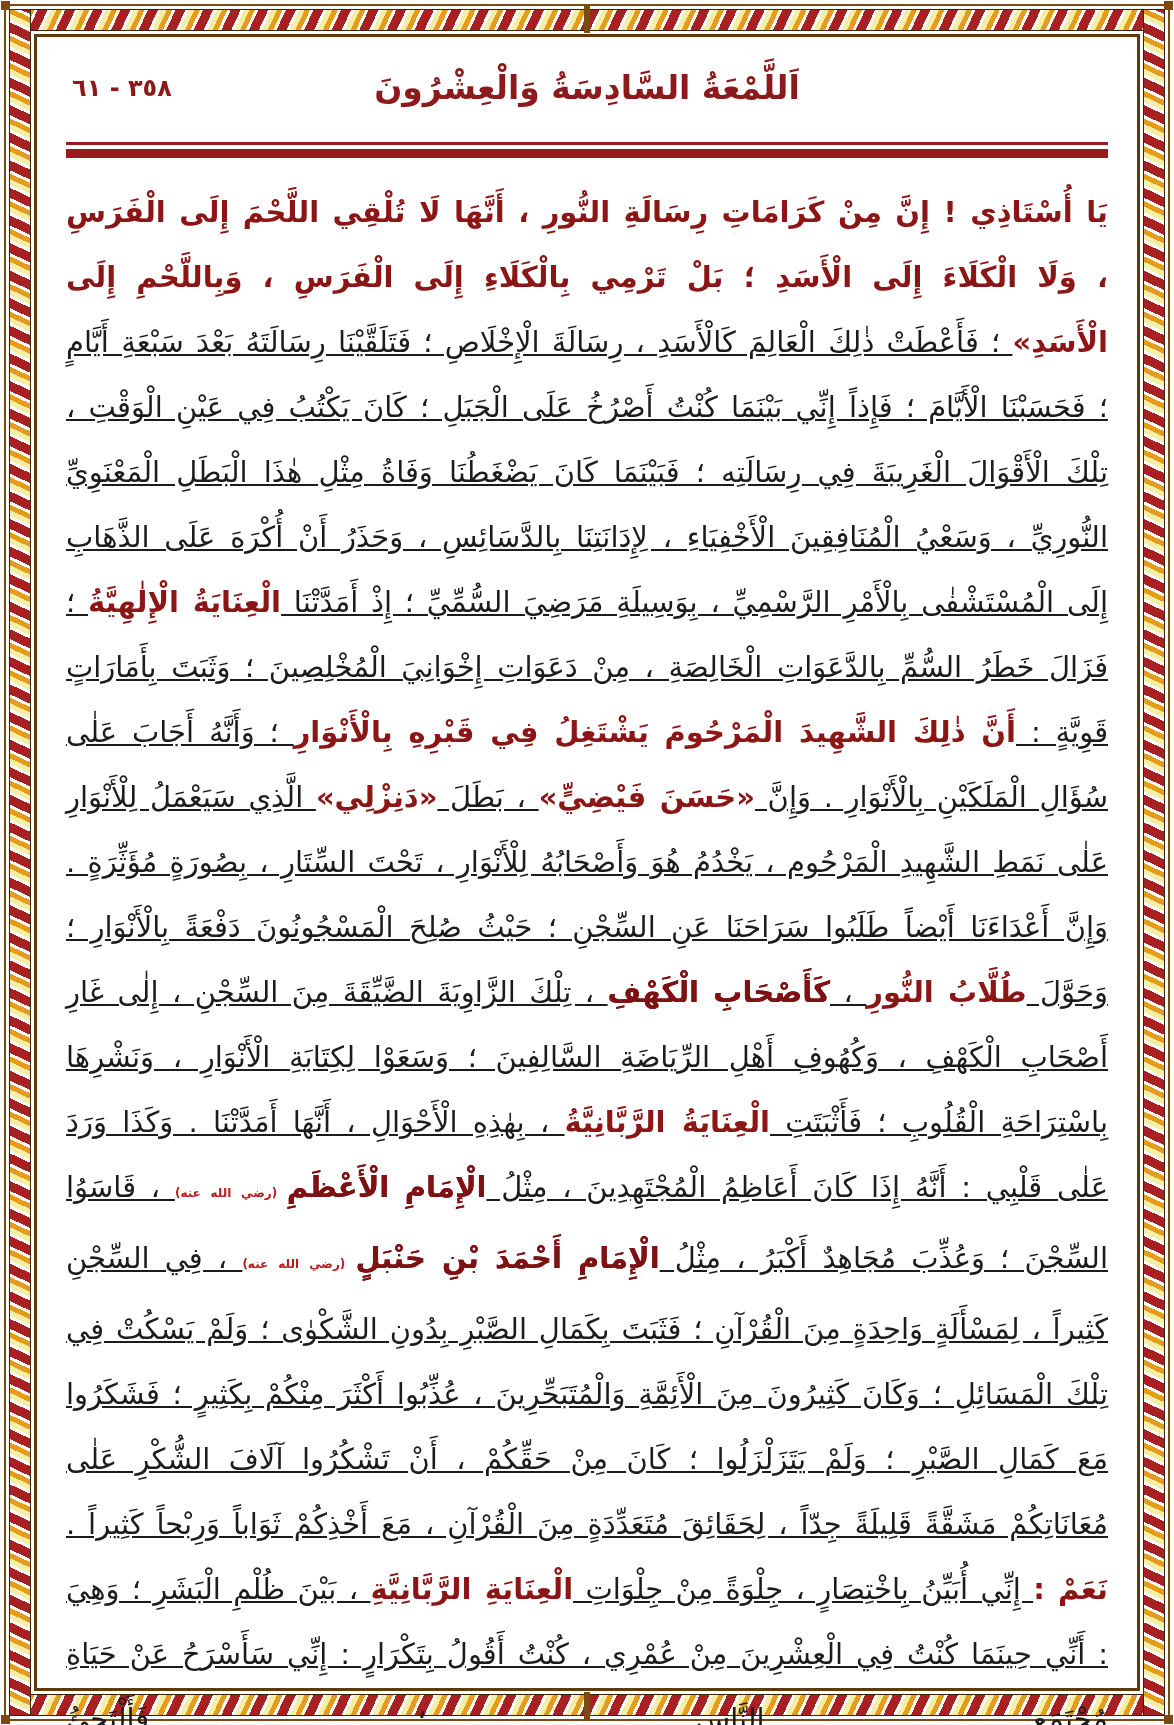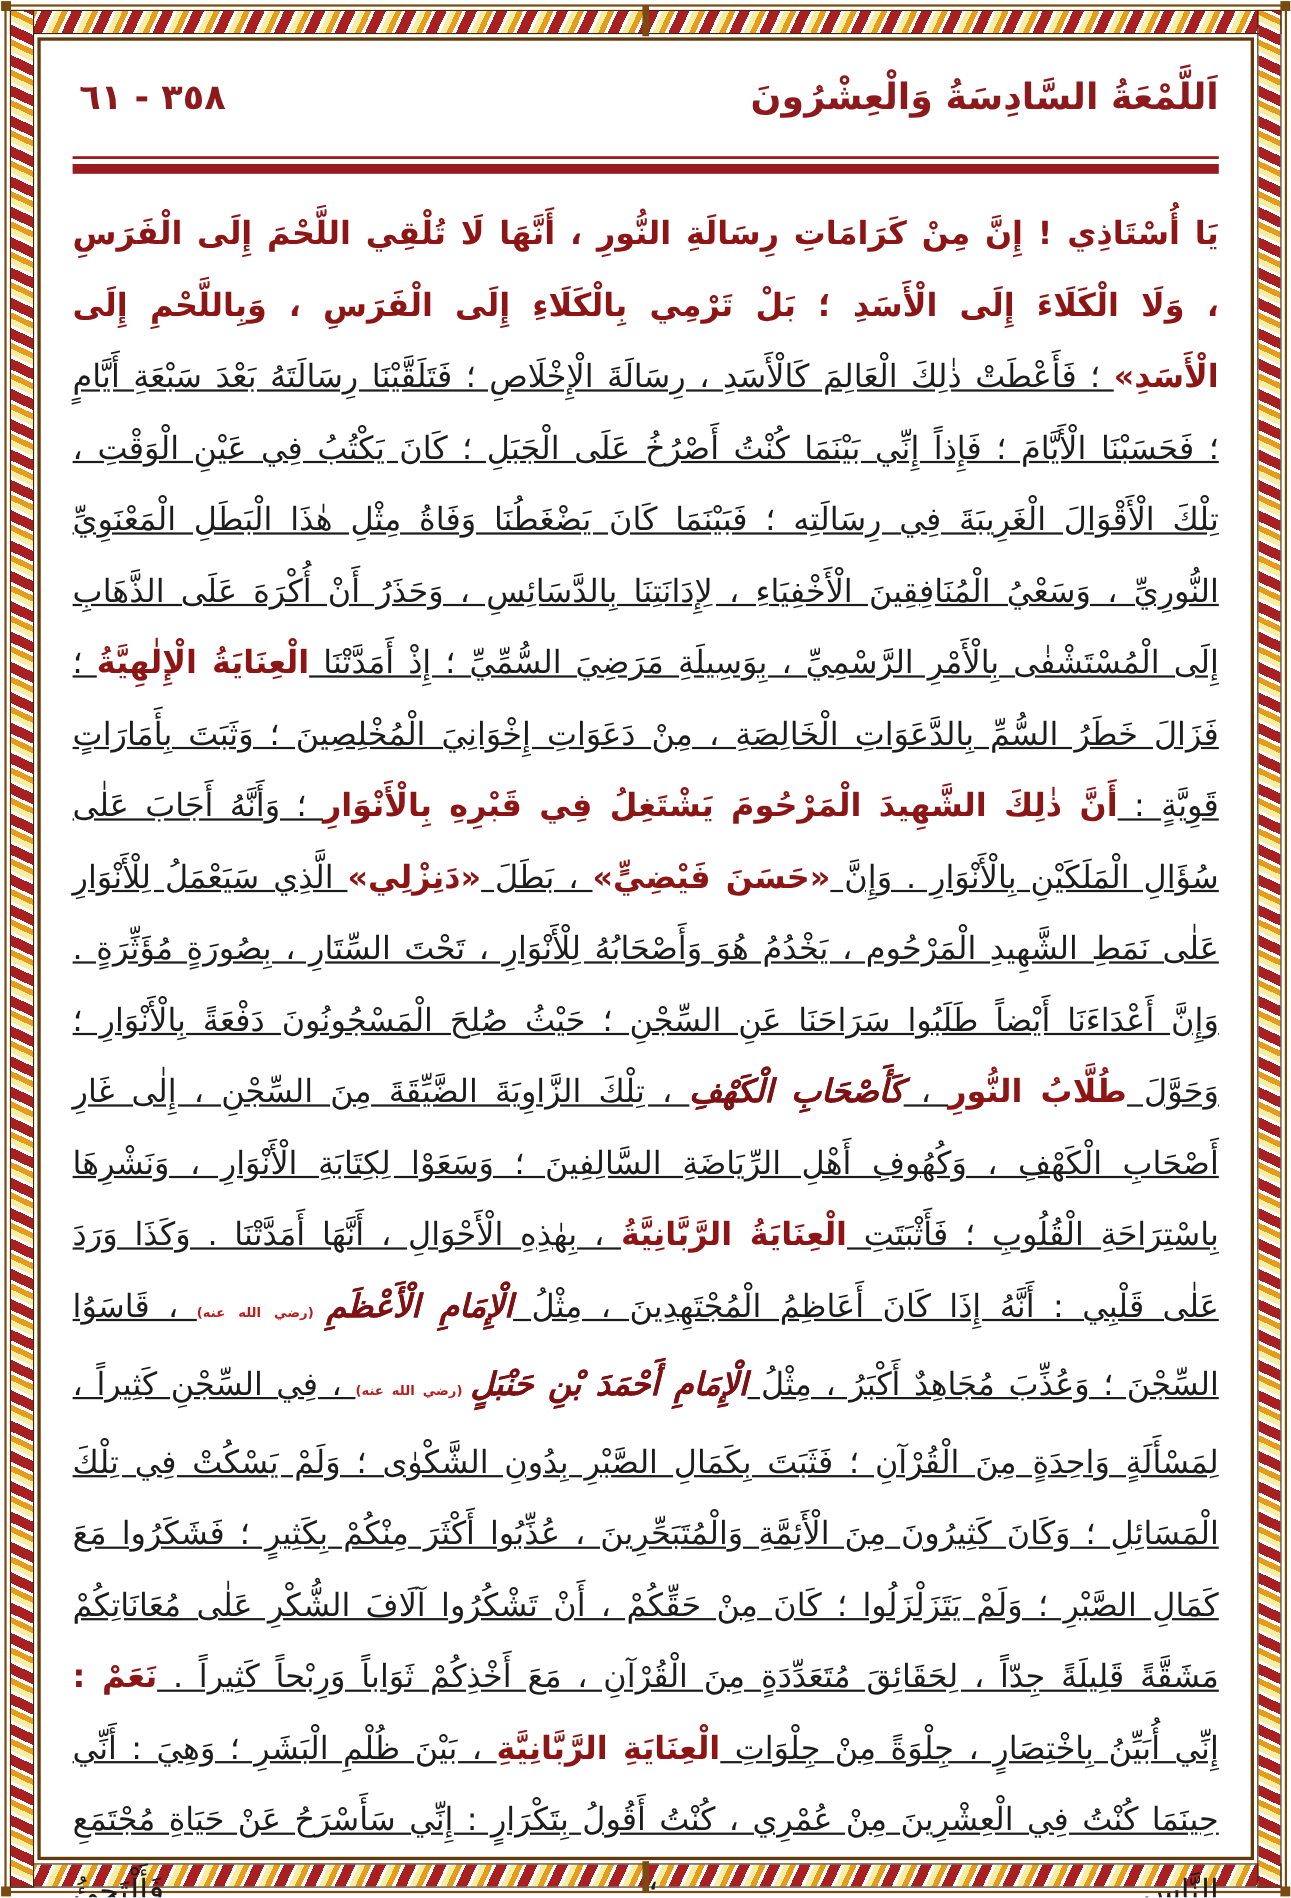--- a/index.html
+++ b/index.html
@@ -25,40 +25,40 @@
   .tick{position:absolute;background:#7A4A10;}
   .tick-top{top:5px;left:50%;width:6px;height:28px;transform:translateX(-50%);}
   .tick-bottom{bottom:5px;left:50%;width:6px;height:28px;transform:translateX(-50%);}
   .corner{position:absolute;width:9px;height:9px;background:#7A4A10;}
   .corner-tl{top:1px;left:1px;} .corner-tr{top:1px;right:1px;}
   .corner-bl{bottom:1px;left:1px;} .corner-br{bottom:1px;right:1px;}
   
   .content{position:absolute;top:48px;right:66px;left:66px;bottom:48px;direction:rtl;}
   .header{position:relative;height:80px;}
   .title{
-    text-align:right;color:#8C1A1C;font-weight:bold;
+    text-align:center;color:#8C1A1C;font-weight:bold;
     font-size:33px;line-height:80px;
   }
   .page-num{
     position:absolute;top:0;left:6px;direction:rtl;
-    color:#8C1A1C;font-weight:bold;font-size:32px;line-height:80px;
+    color:#8C1A1C;font-weight:bold;font-size:24px;line-height:80px;
     letter-spacing:2px;
   }
   .rule{height:16px;margin-top:14px;
     background:linear-gradient(#9A1B1F 0 3px,#ffffff 3px 7px,#9A1B1F 7px 16px);}
   .body-text{
     margin-top:22px;
     font-size:29px;line-height:65px;
     color:#1c1c1c;
     text-align:justify;text-align-last:justify;
     word-spacing:2px;
   }
   .seg-black{color:#1c1c1c;text-decoration:underline;}
   .seg-red{color:#8C1515;font-weight:bold;}
-  .seg-redbold{color:#7E1113;font-weight:bold;text-shadow:0 0 0.6px #7E1113;font-style:italic;}
+  .seg-redbold{color:#7E1113;font-weight:bold;text-shadow:0 0 0.6px #7E1113;}
   .seg-roundel{color:#b91c1c;font-size:12px;font-weight:bold;}
 </style>
 </head>
 <body>
 
 <div class="page">
 
   <div class="frame-outer"></div>
   <div class="band band-top"></div>
   <div class="band band-bottom"></div>

